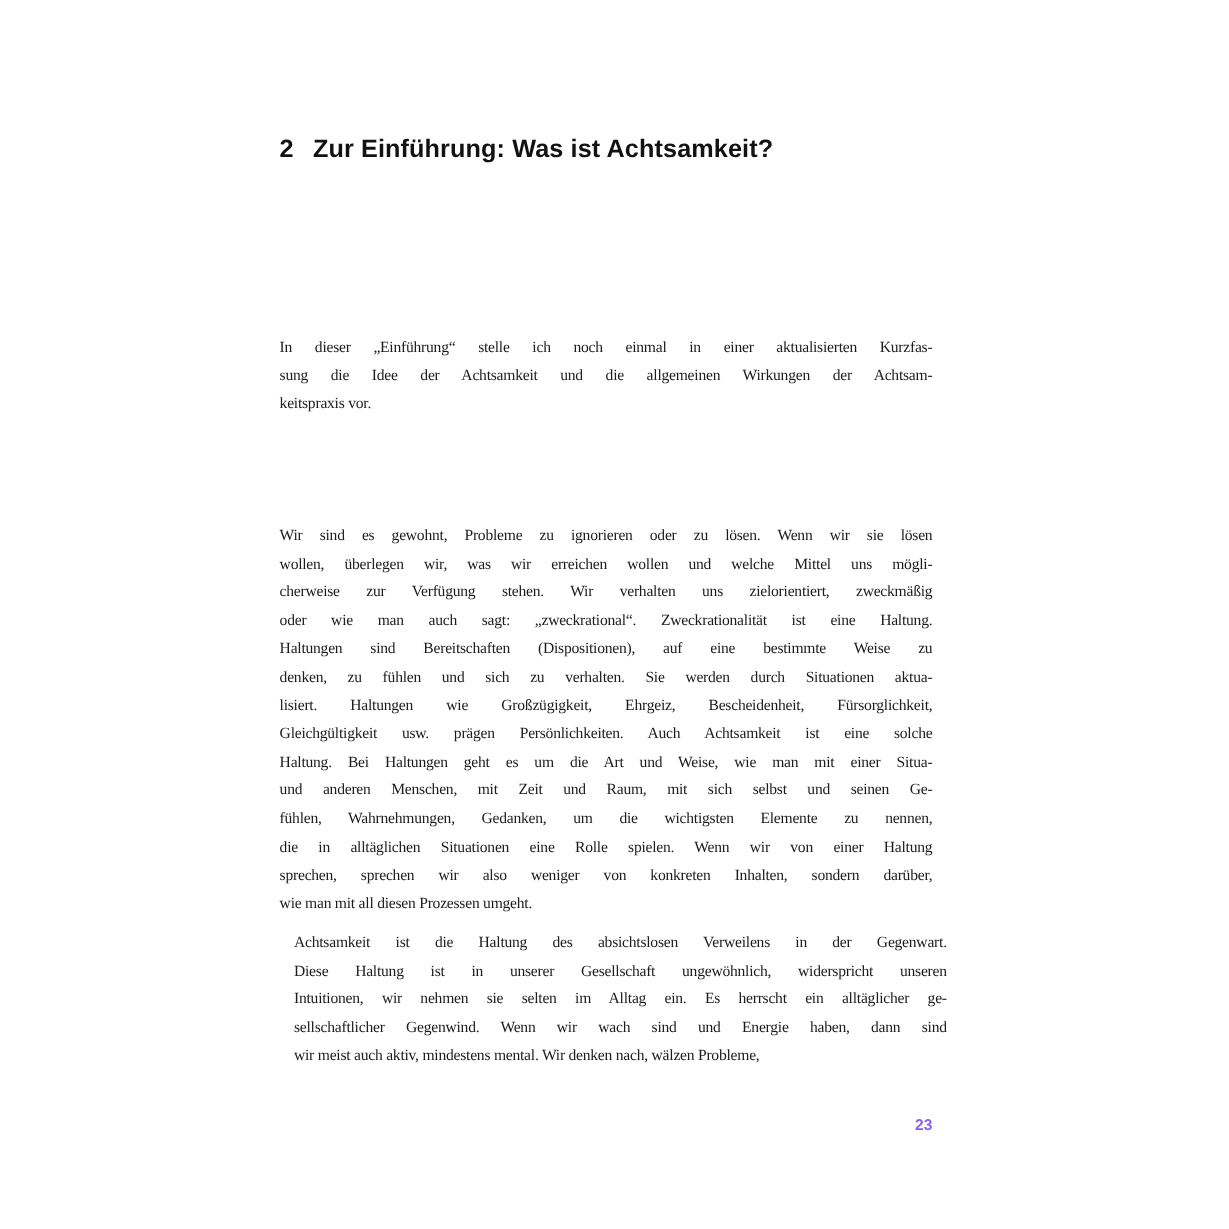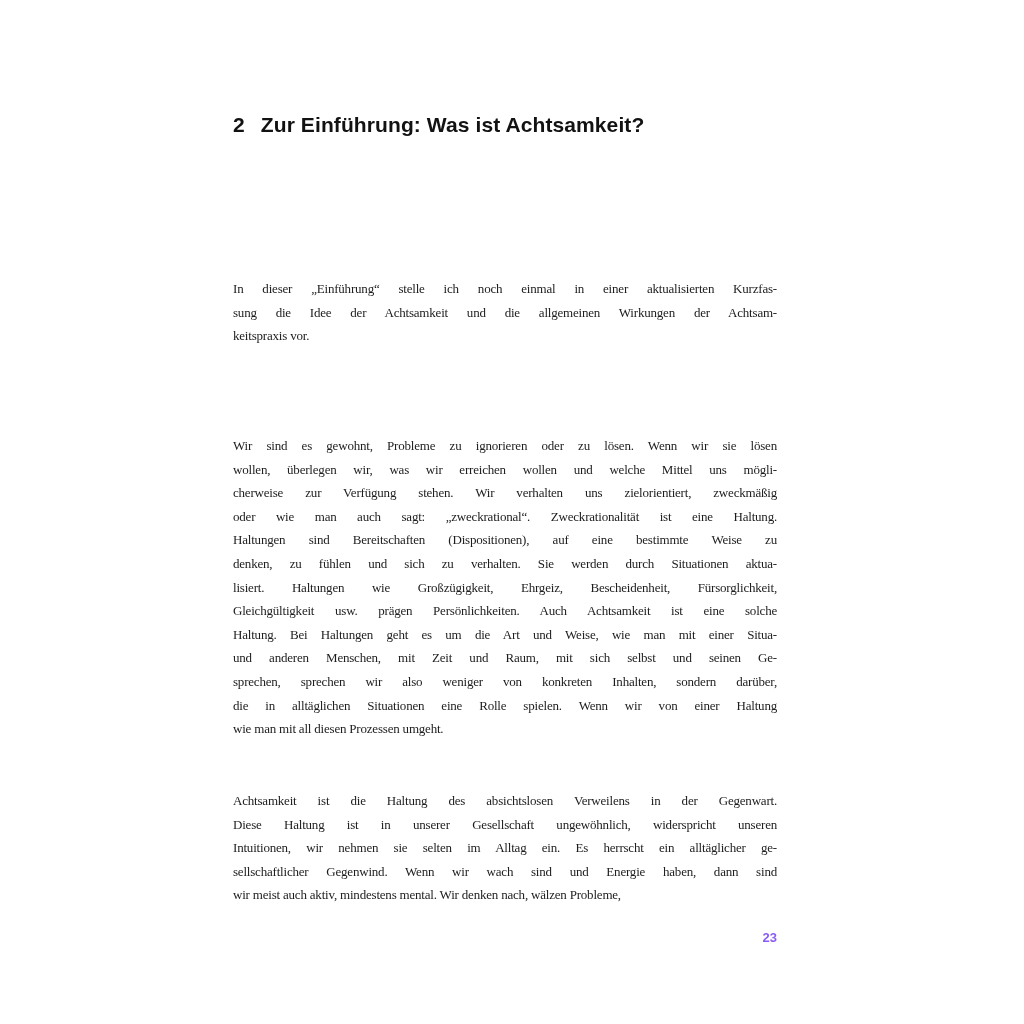--- a/index.html
+++ b/index.html
@@ -49,21 +49,21 @@
   .intro-paragraph { top: 277px; }
   .section-heading {
     top: 383px;
     font-family: "Liberation Sans", sans-serif;
     font-weight: 700;
     font-size: 17px;
     color: #121212;
     white-space: nowrap;
   }
   .para-1 { top: 419px; margin-top: 15px; }
-  .para-2 { top: 789px; }
+  .para-2 { top: 773px; margin-left: 12px; }
   .page-number {
     top: 930px;
     text-align: right;
     font-family: "Liberation Sans", sans-serif;
     font-weight: 700;
     font-size: 13px;
     color: #8b5cf6;
   }
 </style>
 </head>
@@ -86,22 +86,23 @@
       <div class="line">Wir sind es gewohnt, Probleme zu ignorieren oder zu lösen. Wenn wir sie lösen</div>
       <div class="line">wollen, überlegen wir, was wir erreichen wollen und welche Mittel uns mögli-</div>
       <div class="line">cherweise zur Verfügung stehen. Wir verhalten uns zielorientiert, zweckmäßig</div>
       <div class="line">oder wie man auch sagt: „zweckrational“. Zweckrationalität ist eine Haltung.</div>
       <div class="line">Haltungen sind Bereitschaften (Dispositionen), auf eine bestimmte Weise zu</div>
       <div class="line">denken, zu fühlen und sich zu verhalten. Sie werden durch Situationen aktua-</div>
       <div class="line">lisiert. Haltungen wie Großzügigkeit, Ehrgeiz, Bescheidenheit, Fürsorglichkeit,</div>
       <div class="line">Gleichgültigkeit usw. prägen Persönlichkeiten. Auch Achtsamkeit ist eine solche</div>
       <div class="line">Haltung. Bei Haltungen geht es um die Art und Weise, wie man mit einer Situa-</div>
       <div class="line">und anderen Menschen, mit Zeit und Raum, mit sich selbst und seinen Ge-</div>
+      <div class="line">fühlen, Wahrnehmungen, Gedanken, um die wichtigsten Elemente zu nennen,</div>
+      <div class="line">die in alltäglichen Situationen eine Rolle spielen. Wenn wir von einer Haltung</div>
       <div class="line">sprechen, sprechen wir also weniger von konkreten Inhalten, sondern darüber,</div>
-      <div class="line">die in alltäglichen Situationen eine Rolle spielen. Wenn wir von einer Haltung</div>
       <div class="line last">wie man mit all diesen Prozessen umgeht.</div>
     </div>
 
   <div class="content-col bodytext para-2">
       <div class="line">Achtsamkeit ist die Haltung des absichtslosen Verweilens in der Gegenwart.</div>
       <div class="line">Diese Haltung ist in unserer Gesellschaft ungewöhnlich, widerspricht unseren</div>
       <div class="line">Intuitionen, wir nehmen sie selten im Alltag ein. Es herrscht ein alltäglicher ge-</div>
       <div class="line">sellschaftlicher Gegenwind. Wenn wir wach sind und Energie haben, dann sind</div>
       <div class="line last">wir meist auch aktiv, mindestens mental. Wir denken nach, wälzen Probleme,</div>
     </div>

